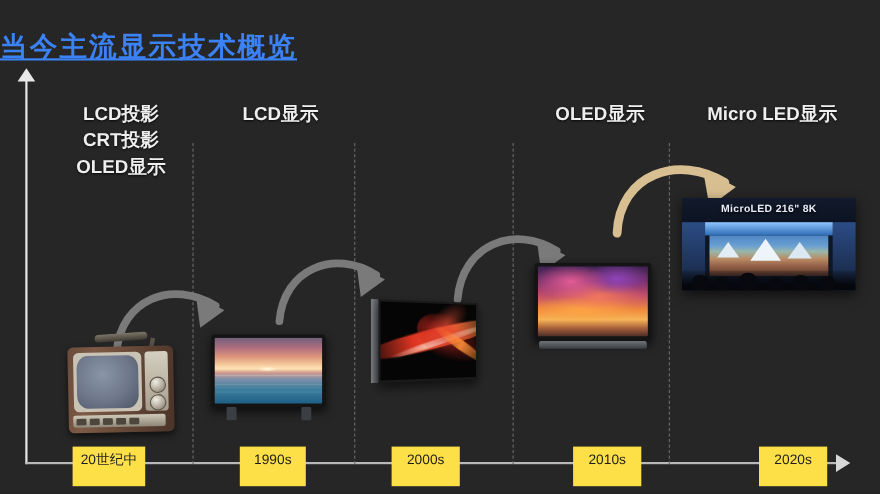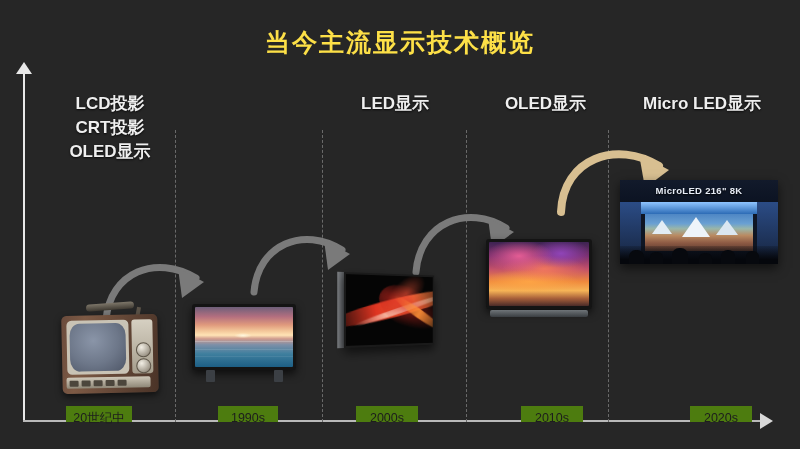--- a/index.html
+++ b/index.html
@@ -8,25 +8,26 @@
   #stage{
     position:relative;
     width:800px;height:449px;
     background:#262626;
     overflow:hidden;
   }
 
   
   .title{
     position:absolute;left:0;top:26px;width:800px;
-    text-align:center;
+    text-align:left;
     font-size:25px;font-weight:bold;
     letter-spacing:2px;
-    color:#fde047;
+    color:#3b82f6;
     white-space:nowrap;
+    text-decoration:underline;
   }
 
   
   .yaxis{position:absolute;left:23px;top:70px;width:2px;height:352px;background:#e8e8e8;}
   .yhead{position:absolute;left:16px;top:62px;width:0;height:0;
     border-left:8px solid transparent;border-right:8px solid transparent;
     border-bottom:12px solid #e8e8e8;}
   .xaxis{position:absolute;left:23px;top:420px;width:740px;height:2px;background:#b9b9b9;}
   .xhead{position:absolute;left:760px;top:413px;width:0;height:0;
     border-top:8px solid transparent;border-bottom:8px solid transparent;
@@ -45,22 +46,22 @@
     color:#efefef;
     font-size:17px;font-weight:bold;
     white-space:nowrap;
     text-shadow:0 1px 2px rgba(0,0,0,.8);
   }
   .collabel div{line-height:24px;}
 
   
   .erabox{
     position:absolute;top:406px;
-    height:16px;line-height:24px;
-    background:#4d7c0f;color:#1d1d1d;
+    height:36px;line-height:24px;
+    background:#fde047;color:#1d1d1d;
     font-size:12.5px;text-align:center;
     white-space:nowrap;
     padding:0 7px;
     box-sizing:border-box;
   }
 
   
   .arrowsvg{position:absolute;pointer-events:none;}
 
   
@@ -216,24 +217,24 @@
   <div class="divider" style="left:322px"></div>
   <div class="divider" style="left:466px"></div>
   <div class="divider" style="left:608px"></div>
 
   <div class="collabel" style="left:40px;top:92px;width:140px">
     <div>LCD投影</div>
     <div>CRT投影</div>
     <div>OLED显示</div>
   </div>
 
-
-  <div class="collabel" style="left:330px;top:92px;width:130px">
-    <div>LED显示</div>
-  </div>
+  <div class="collabel" style="left:190px;top:92px;width:130px">
+    <div>LCD显示</div>
+  </div>
+
 
   <div class="collabel" style="left:614px;top:92px;width:176px">
     <div>Micro LED显示</div>
   </div>
 
   <div class="collabel" style="left:478px;top:92px;width:135px">
     <div>OLED显示</div>
   </div>
 
   <svg class="arrowsvg" style="left:100px;top:248px;width:120px;height:82px" viewBox="0 0 120 82">

